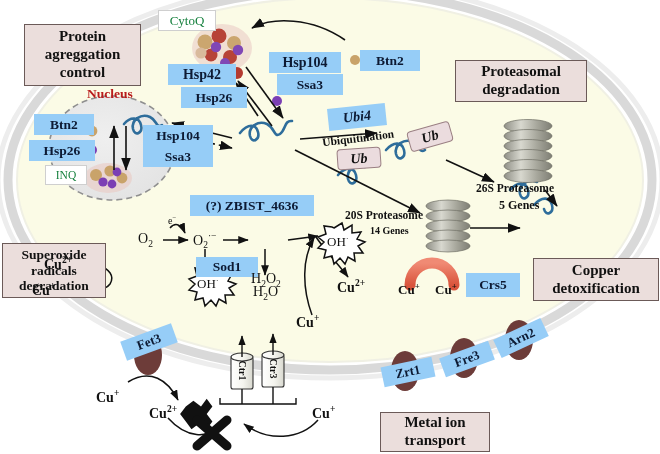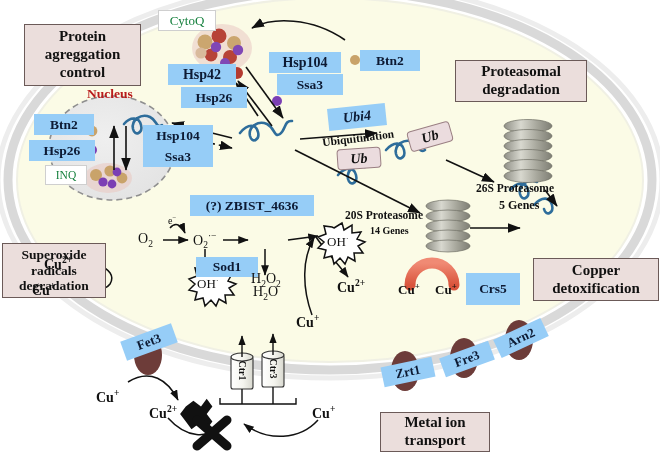--- a/index.html
+++ b/index.html
@@ -334,21 +334,21 @@
   <div class="gene" style="left:143px;top:125px;width:70px;height:21px;font-size:13.5px;">Hsp104</div>
 
   <div class="gene" style="left:143px;top:146px;width:70px;height:21px;font-size:13.5px;">Ssa3</div>
 
   <div class="gene italic" style="left:328px;top:106px;width:58px;height:22px;font-size:14px;transform:rotate(-6deg);">Ubi4</div>
 
   <div class="gene" style="left:190px;top:195px;width:124px;height:21px;font-size:13.5px;">(?) ZBIST_4636</div>
 
   <div class="gene" style="left:196px;top:213px;width:62px;height:20px;font-size:13.5px;margin-top:44px;">Sod1</div>
 
-  <div class="gene" style="left:466px;top:273px;width:54px;height:32px;font-size:13.5px;">Crs5</div>
+  <div class="gene" style="left:466px;top:273px;width:54px;height:24px;font-size:13.5px;">Crs5</div>
 
   <div class="gene" style="left:122px;top:332px;width:54px;height:20px;font-size:13px;transform:rotate(-20deg);">Fet3</div>
 
   <div class="gene" style="left:382px;top:362px;width:52px;height:20px;font-size:13px;transform:rotate(-12deg);">Zrt1</div>
 
   <div class="gene" style="left:441px;top:349px;width:52px;height:20px;font-size:13px;transform:rotate(-20deg);">Fre3</div>
 
   <div class="gene" style="left:495px;top:328px;width:52px;height:20px;font-size:13px;transform:rotate(-25deg);">Arn2</div>
 
   <div class="txt bold" style="left:231px;top:365px;width:22px;text-align:center;font-size:10px;transform:rotate(90deg);">Ctr1</div>

